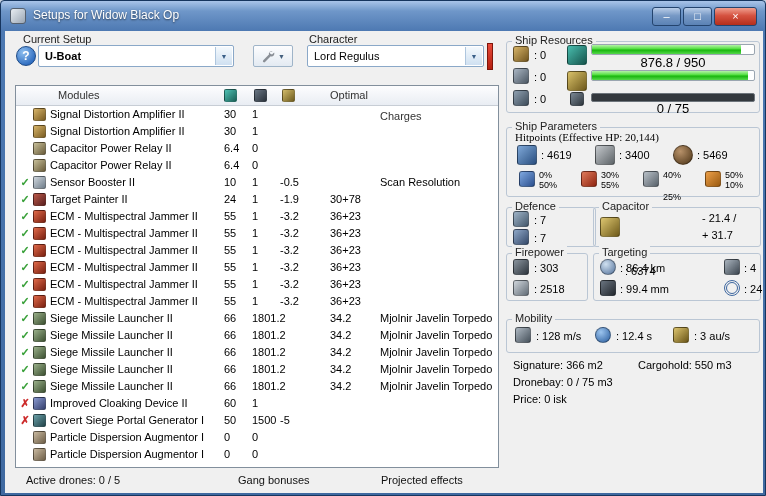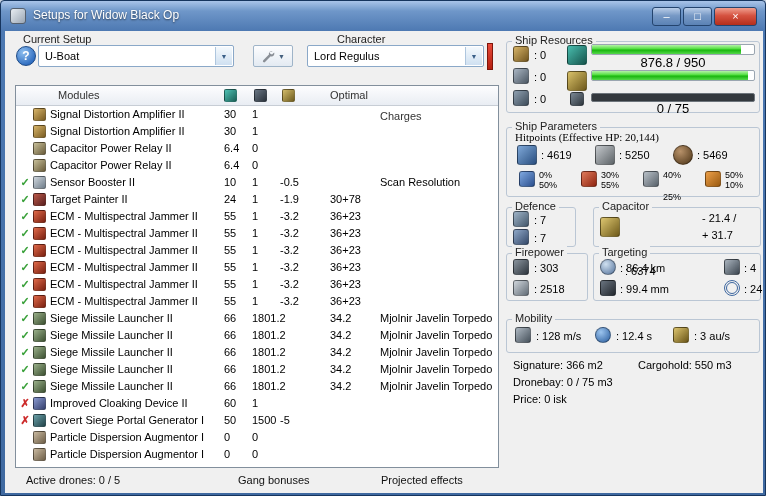--- a/index.html
+++ b/index.html
@@ -126,31 +126,31 @@
       <span class="wbtn">–</span>
       <span class="wbtn">□</span>
       <span class="wbtn close">×</span>
     </span>
   </div>
 
   <div class="content">
 
     <span class="lbl" style="left:18px; top:2px;">Current Setup</span>
     <span class="help-btn">?</span>
-    <div class="combo" style="left:33px; top:14px; width:196px;">
+    <div class="combo" style="left:33px; top:14px; width:196px;font-weight:bold;">
       <span>U-Boat</span>
       <span class="arrowbtn">▼</span>
     </div>
     <div class="tools-btn">
       <svg width="14" height="14" viewBox="0 0 16 16">
           <path d="M13.5 2.5a3.2 3.2 0 0 0-4.4 3.9L2.6 12.9a1.4 1.4 0 1 0 2 2l6.5-6.5a3.2 3.2 0 0 0 3.9-4.4L12.6 6.4l-2-1-1-2z" fill="#8a8f96"></path>
         </svg>
       <span>▼</span>
     </div>
-    <span class="lbl" style="left:304px; top:2px;margin-left:28px;">Character</span>
+    <span class="lbl" style="left:304px; top:2px;">Character</span>
     <div class="combo" style="left:302px; top:14px; width:177px;">
       <span>Lord Regulus</span>
       <span class="arrowbtn">▼</span>
     </div>
     <div class="char-statusbar"></div>
 
     <div class="mtable">
       <div class="thead">
         <span class="hcell" style="left:6px;margin-left:36px;">Modules</span>
         <span class="hicon h-cpu"></span>
@@ -403,39 +403,39 @@
         </div>
       <span class="ptext" style="left:84px; top:59px; width:164px;">0 / 75</span>
     </div>
 
     <div class="group" style="left:501px; top:96px; width:254px; height:70px;">
       <span class="gtitle">Ship Parameters</span>
       <span class="gtxt" style="left:8px; top:3px;font-family:Liberation Serif, serif;">Hitpoints (Effective HP: 20,144)</span>
       <span class="ic ic20 g-shield" style="left:10px; top:17px;"></span>
       <span class="gtxt" style="left:34px; top:21px;">: 4619</span>
       <span class="ic ic20 g-armor" style="left:88px; top:17px;"></span>
-      <span class="gtxt" style="left:112px; top:21px;">: 5250</span>
+      <span class="gtxt" style="left:112px; top:21px;">: 3400</span>
       <span class="ic ic20 g-hull" style="left:166px; top:17px;"></span>
       <span class="gtxt" style="left:190px; top:21px;">: 5469</span>
 
       <span class="ic ic16 g-em" style="left:12px; top:43px;"></span>
       <span class="gsm" style="left:32px; top:42px;">0%</span>
       <span class="gsm" style="left:32px; top:52px;">50%</span>
       <span class="ic ic16 g-th" style="left:74px; top:43px;"></span>
       <span class="gsm" style="left:94px; top:42px;">30%</span>
       <span class="gsm" style="left:94px; top:52px;">55%</span>
       <span class="ic ic16 g-kn" style="left:136px; top:43px;"></span>
       <span class="gsm" style="left:156px; top:42px;">40%</span>
       <span class="gsm" style="left:156px; top:64px;">25%</span>
       <span class="ic ic16 g-ex" style="left:198px; top:43px;"></span>
       <span class="gsm" style="left:218px; top:42px;">50%</span>
       <span class="gsm" style="left:218px; top:52px;">10%</span>
     </div>
 
-    <div class="group" style="left:501px; top:176px; width:70px; height:40px;">
+    <div class="group" style="left:501px; top:176px; width:90px; height:40px;">
       <span class="gtitle">Defence</span>
       <span class="ic ic16 g-def1" style="left:6px; top:3px;"></span>
       <span class="gtxt" style="left:27px; top:6px;">: 7</span>
       <span class="ic ic16 g-def2" style="left:6px; top:21px;"></span>
       <span class="gtxt" style="left:27px; top:24px;">: 7</span>
     </div>
 
     <div class="group" style="left:588px; top:176px; width:168px; height:40px;">
       <span class="gtitle">Capacitor</span>
       <span class="ic ic20 g-capx" style="left:6px; top:9px;"></span>

